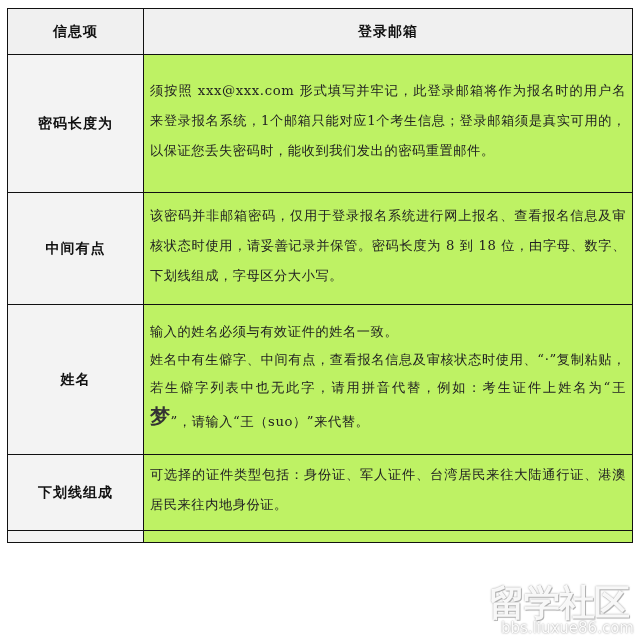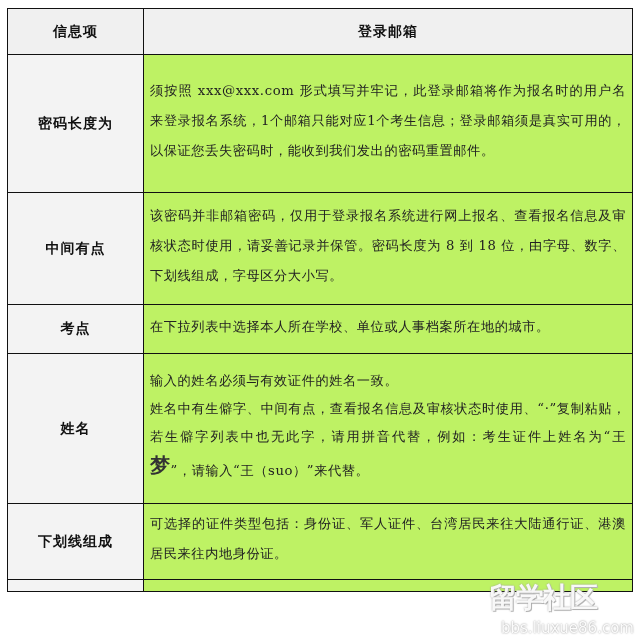--- a/index.html
+++ b/index.html
@@ -7,21 +7,21 @@
   .tbl { position:absolute; left:7px; top:8px; width:625px; border-collapse:collapse; table-layout:fixed; }
   .tbl td, .tbl th { border:1.5px solid #111; padding:0; vertical-align:middle; }
   .tbl col.c1 { width:136px; }
   .tbl col.c2 { width:489px; }
   .hdr th { background:#f0f0f0; height:45px; font-weight:bold; font-size:14px; color:#111; text-align:center; letter-spacing:1px; }
   .lbl { background:#f3f3f3; text-align:center; font-weight:bold; font-size:14px; color:#111; letter-spacing:1px; }
   .desc { background:#bef264; font-family:"DejaVu Serif", serif; font-size:13.2px; color:#222; line-height:30px; padding:4px 6px 10px 6px !important; text-align:justify; letter-spacing:0.6px; }
   .desc p { margin:0; }
   .rare { font-size:20px; font-weight:bold; color:#333; vertical-align:3px; }
   .watermark { position:absolute; right:8px; bottom:2px; width:150px; height:60px; pointer-events:none; }
-  .wm-big { position:absolute; left:10px; top:0; font-size:28px; font-weight:bold; color:rgba(255,255,255,0.92); letter-spacing:-1px; text-shadow:0 0 2px #999, 1px 1px 0 #bbb; font-family:"DejaVu Sans", sans-serif; }
+  .wm-big { position:absolute; left:10px; top:0; font-size:36px; font-weight:bold; color:rgba(255,255,255,0.92); letter-spacing:-1px; text-shadow:0 0 2px #999, 1px 1px 0 #bbb; font-family:"DejaVu Sans", sans-serif; }
   .wm-small { position:absolute; left:22px; top:40px; font-size:15px; color:rgba(255,255,255,0.95); text-shadow:0 0 2px #888; font-family:"DejaVu Sans", sans-serif; }
 </style>
 </head>
 <body>
 
 <table class="tbl">
   <colgroup>
       <col class="c1">
       <col class="c2">
     </colgroup>
@@ -33,26 +33,20 @@
   <tr style="height:138px;">
     <td class="lbl">密码长度为</td>
     <td class="desc">
           <p>须按照 xxx@xxx.com 形式填写并牢记，此登录邮箱将作为报名时的用户名来登录报名系统，1个邮箱只能对应1个考生信息；登录邮箱须是真实可用的，以保证您丢失密码时，能收到我们发出的密码重置邮件。</p>
         </td>
   </tr>
   <tr style="height:112px;">
     <td class="lbl">中间有点</td>
     <td class="desc">
           <p>该密码并非邮箱密码，仅用于登录报名系统进行网上报名、查看报名信息及审核状态时使用，请妥善记录并保管。密码长度为 8 到 18 位，由字母、数字、下划线组成，字母区分大小写。</p>
-        </td>
-  </tr>
-  <tr style="height:49px;">
-    <td class="lbl">考点</td>
-    <td class="desc" style="padding:2px 6px 6px 6px !important;">
-          <p>在下拉列表中选择本人所在学校、单位或人事档案所在地的城市。</p>
         </td>
   </tr>
   <tr style="height:150px;">
     <td class="lbl">姓名</td>
     <td class="desc" style="line-height:28px;">
       <p>输入的姓名必须与有效证件的姓名一致。</p>
       <p><span>姓名中有生僻字、中间有点，查看报名信息及审核状态时使用、“·”复制粘贴，若生僻字列表中也无此字，请用拼音代替，例如：考生证件上姓名为“王</span><span class="rare">梦</span><span>”，请输入“王（suo）”来代替。</span></p>
     </td>
   </tr>
   <tr style="height:76px;">

